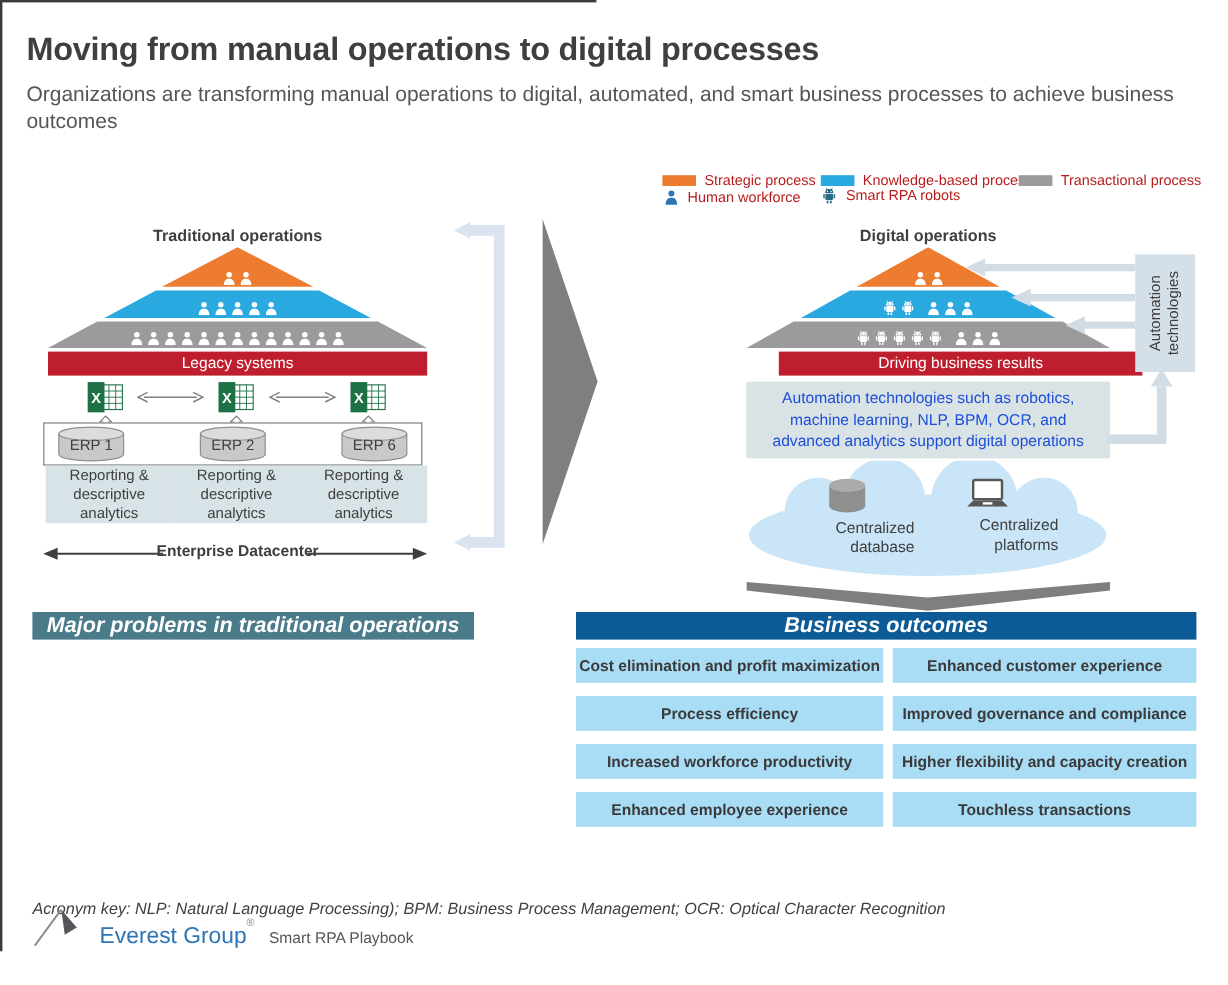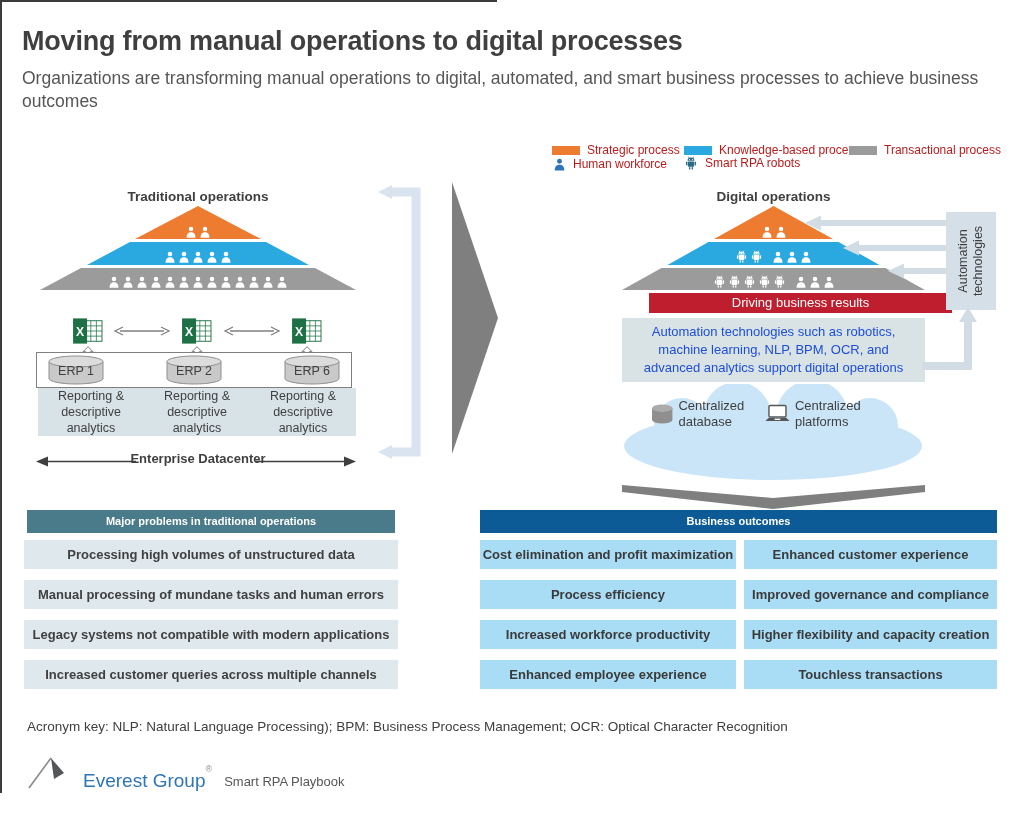--- a/index.html
+++ b/index.html
@@ -51,42 +51,42 @@
   #analytics{left:38px;top:388px;width:318px;display:flex;gap:0;}
   .an-box{flex:1;height:48px;background:#D8E3E8;display:flex;align-items:center;justify-content:center;
           text-align:center;font-size:12.5px;color:#3F3F3F;line-height:1.3;padding:2px 6px;box-sizing:border-box;}
 
   #dc-label{left:40px;top:451px;width:316px;text-align:center;font-size:13px;font-weight:bold;color:#3F3F3F;}
 
   
   #desc-box{left:622px;top:318px;width:303px;height:64px;background:#D9E3E6;display:flex;align-items:center;
             justify-content:center;text-align:center;font-size:13px;color:#1d4ed8;line-height:1.4;
             padding:0 16px;box-sizing:border-box;}
-  .cloud-item{position:absolute;display:flex;flex-direction:row;align-items:center;gap:4px;
-              font-size:13px;color:#3F3F3F;text-align:left;line-height:1.25;}
+  .cloud-item{position:absolute;display:flex;flex-direction:column;align-items:center;gap:4px;
+              font-size:13px;color:#3F3F3F;text-align:right;line-height:1.25;}
   #cloud-item-db{left:650px;top:398px;width:112px;}
   #cloud-item-omni{left:764px;top:398px;width:118px;}
 
   #auto-box{left:946px;top:212px;width:50px;height:98px;background:#D5DFE8;}
   #auto-box .vert{position:absolute;left:50%;top:50%;width:92px;transform:translate(-50%,-50%) rotate(-90deg);
                   text-align:center;font-size:12.5px;color:#3F3F3F;line-height:1.2;}
 
   
-  .tbl-header{height:23px;line-height:23px;text-align:center;color:#fff;font-size:11px;font-weight:bold;}
+  .tbl-header{height:23px;line-height:23px;text-align:center;color:#fff;font-size:18px;font-weight:bold;font-style:italic;}
   #prob-header{left:27px;top:510px;width:368px;background:#4A7B8A;}
   #out-header{left:480px;top:510px;width:517px;background:#0C5A96;}
   #prob-list{left:24px;top:540px;width:374px;}
   .prob-row{height:29px;line-height:29px;margin-bottom:11px;background:#DFE8EC;text-align:center;
             font-size:13px;font-weight:bold;color:#404040;}
   #out-grid{left:480px;top:540px;width:517px;display:grid;grid-template-columns:256px 253px;column-gap:8px;row-gap:11px;}
   .out-cell{height:29px;background:#A9DCF5;display:flex;align-items:center;justify-content:center;
             font-size:13px;font-weight:bold;color:#3A3A3A;text-align:center;}
 
   
-  #acronym{left:27px;top:719px;width:900px;font-size:13.5px;color:#404040;}
+  #acronym{left:27px;top:750px;width:900px;font-size:13.5px;color:#404040;font-style:italic;}
   #logo{left:27px;top:752px;display:flex;align-items:flex-end;gap:6px;}
   #logo .brand{font-size:19px;color:#2E75B6;line-height:1;}
   #logo .reg{font-size:9px;color:#8A8A8A;vertical-align:top;position:relative;top:-6px;}
   #logo .product{font-size:13px;color:#565656;margin-left:6px;margin-bottom:1px;}
 </style>
 </head>
 <body>
 
 <svg width="0" height="0" style="position:absolute" aria-hidden="true">
   <defs>
@@ -220,20 +220,21 @@
           <svg class="ppl-icon person">
             <use href="#sym-person"></use>
           </svg>
           <svg class="ppl-icon person">
             <use href="#sym-person"></use>
           </svg>
         </span>
       </div>
   </div>
 
+  <div class="abs banner" id="trad-banner" style="background: rgb(190, 30, 45);">Legacy systems</div>
 
   <div class="xl-col" style="left:65px;top:317px">
     <svg width="34" height="28" viewBox="0 0 36 30">
       <rect x="14" y="4" width="19" height="22" fill="#fff" stroke="#1E7145" stroke-width="1"></rect>
       <path d="M14 9.5 H33 M14 15 H33 M14 20.5 H33 M21 4 V26 M27 4 V26" stroke="#1E7145" stroke-width="0.8" fill="none"></path>
       <rect x="2" y="1.5" width="15" height="27" fill="#1E7145"></rect>
       <text x="9.5" y="20" fill="#fff" font-size="13" font-weight="bold" text-anchor="middle" font-family="Liberation Sans, sans-serif">X</text>
     </svg>
     <svg width="12" height="17" viewBox="0 0 12 17" style="margin-top:1px">
       <path d="M6 0.7 L11 5.7 H8.2 V11.3 H11 L6 16.3 L1 11.3 H3.8 V5.7 H1 Z" fill="#fff" stroke="#7F7F7F" stroke-width="1"></path>
@@ -449,30 +450,20 @@
   </svg>
   <svg class="abs" style="left:888px;top:263px" width="58" height="16" viewBox="0 0 58 16">
     <polygon points="0,8 16,0.5 16,5 58,5 58,11 16,11 16,15.5" fill="#D2DCE4"></polygon>
   </svg>
   <svg class="abs" style="left:922px;top:304px" width="58" height="72" viewBox="0 0 58 72">
     <path d="M0 62 H46 V18" fill="none" stroke="#D2DCE4" stroke-width="8"></path>
     <polygon points="37,18 55,18 46,3" fill="#D2DCE4"></polygon>
   </svg>
 
   <div class="abs tbl-header" id="prob-header" style="background: rgb(74, 123, 138);">Major problems in traditional operations</div>
-  <div class="abs" id="prob-list">
-
-      <div class="prob-row">Processing high volumes of unstructured data</div>
-
-      <div class="prob-row">Manual processing of mundane tasks and human errors</div>
-
-      <div class="prob-row">Legacy systems not compatible with modern applications</div>
-
-      <div class="prob-row">Increased customer queries across multiple channels</div>
-    </div>
 
   <div class="abs tbl-header" id="out-header" style="background: rgb(12, 90, 150);">Business outcomes</div>
   <div class="abs" id="out-grid">
 
       <div class="out-cell">Cost elimination and profit maximization</div>
 
       <div class="out-cell">Enhanced customer experience</div>
 
       <div class="out-cell">Process efficiency</div>
 

